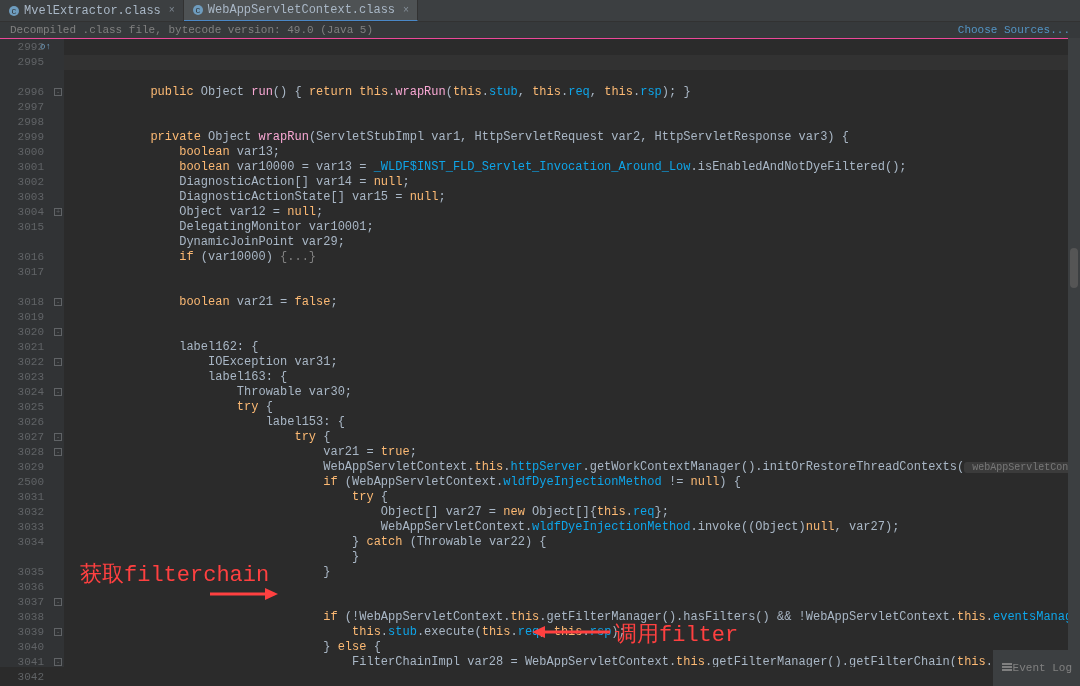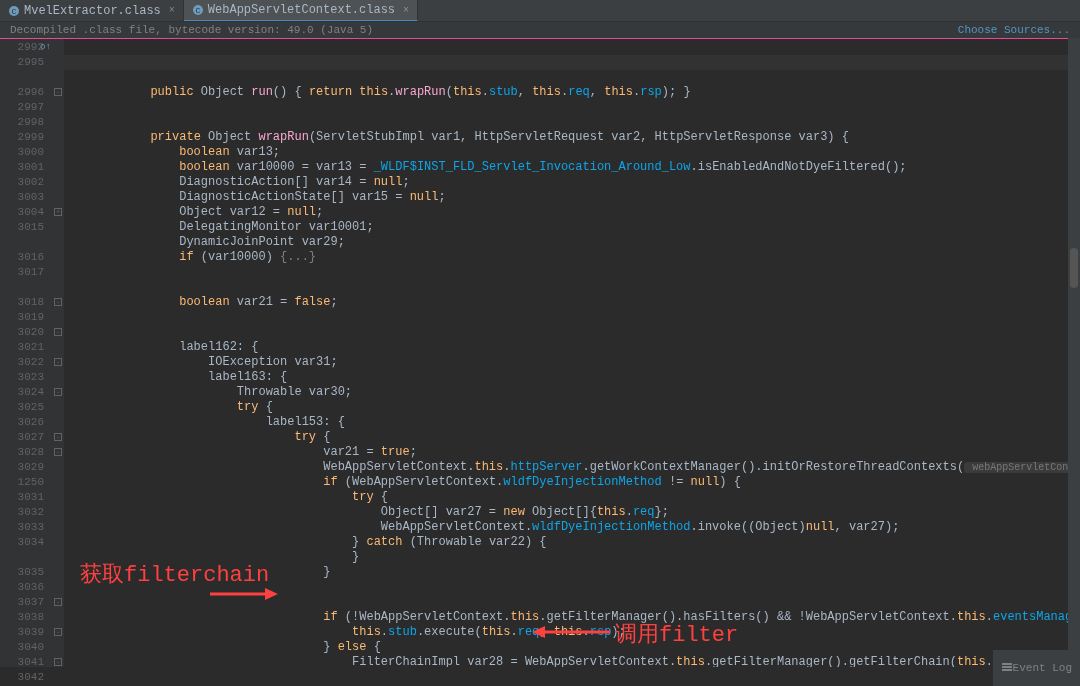--- a/index.html
+++ b/index.html
@@ -215,21 +215,21 @@
       <div class="gutter-line">3020</div>
       <div class="gutter-line">3021</div>
       <div class="gutter-line">3022</div>
       <div class="gutter-line">3023</div>
       <div class="gutter-line">3024</div>
       <div class="gutter-line">3025</div>
       <div class="gutter-line">3026</div>
       <div class="gutter-line">3027</div>
       <div class="gutter-line">3028</div>
       <div class="gutter-line">3029</div>
-      <div class="gutter-line">1250</div>
+      <div class="gutter-line">2500</div>
       <div class="gutter-line">3031</div>
       <div class="gutter-line">3032</div>
       <div class="gutter-line">3033</div>
       <div class="gutter-line">3034</div>
       <div class="gutter-line"></div>
       <div class="gutter-line">3035</div>
       <div class="gutter-line">3036</div>
       <div class="gutter-line">3037</div>
       <div class="gutter-line">3038</div>
       <div class="gutter-line">3039</div>

